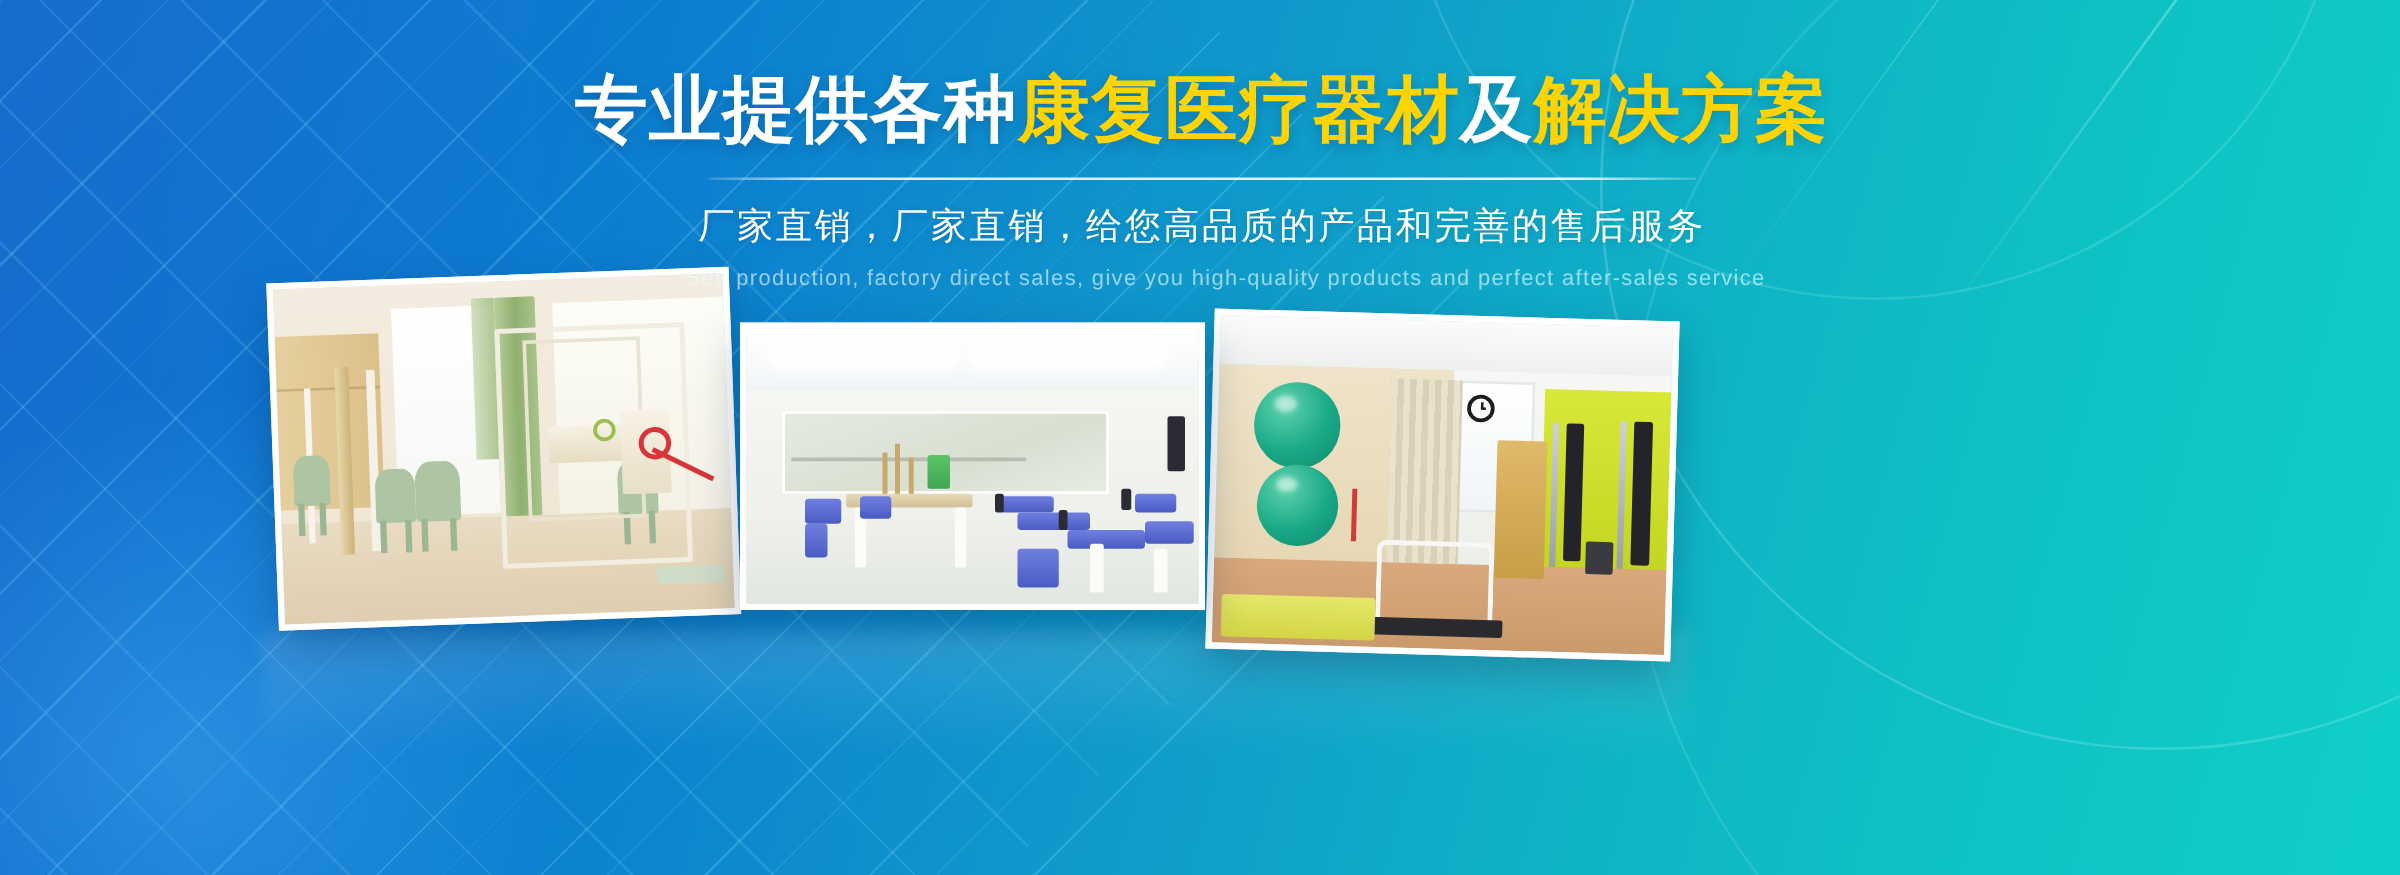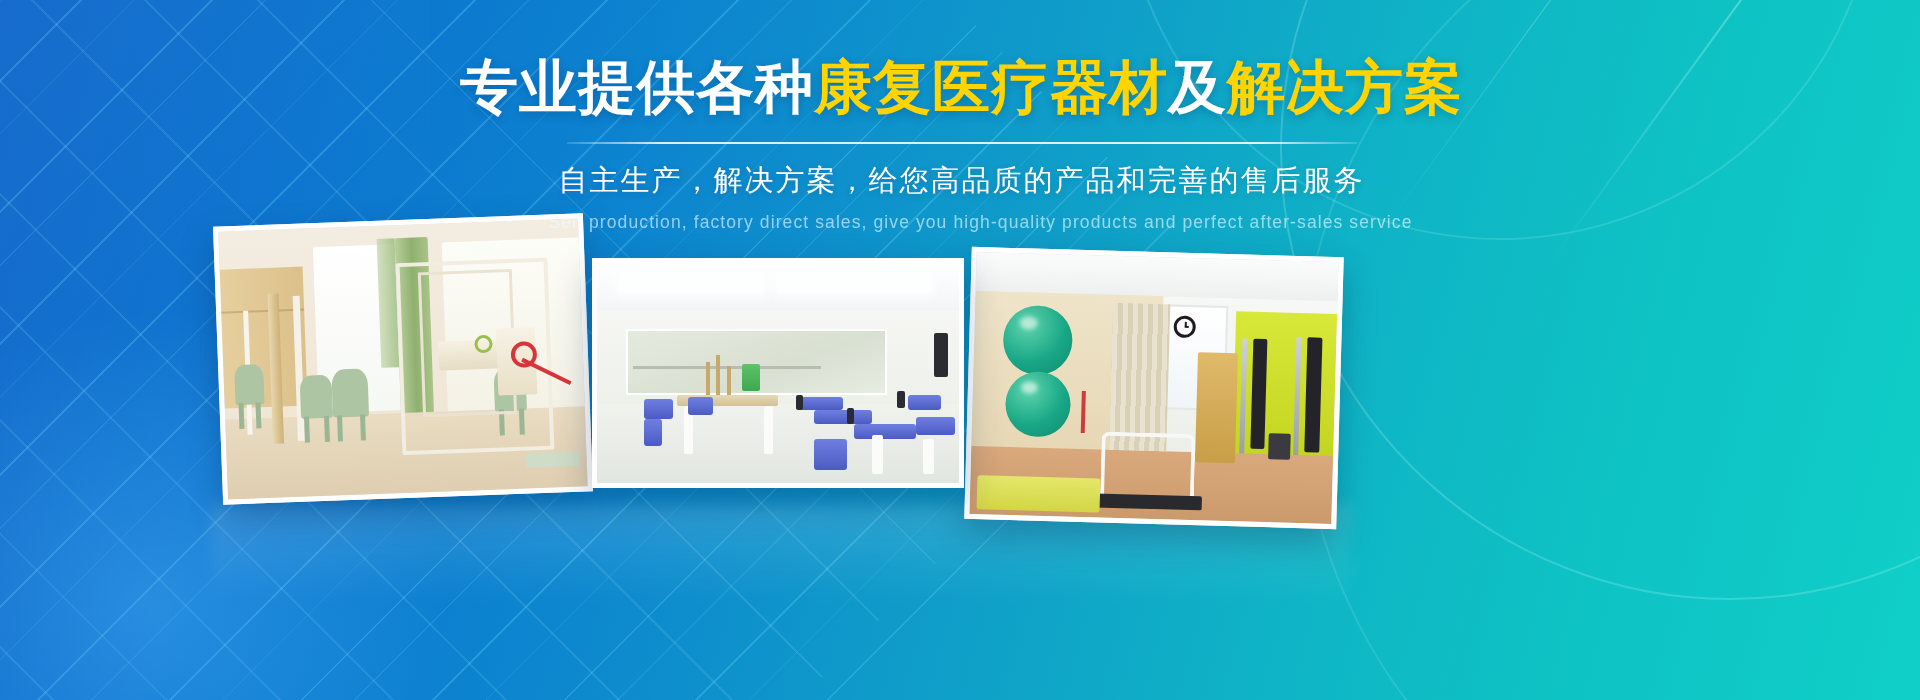--- a/index.html
+++ b/index.html
@@ -309,21 +309,21 @@
     <div class="arc a3"></div>
     <div class="thin-diag-r"></div>
     <div class="thin-diag-r2"></div>
   </div>
 
   <div class="head-block">
     <div class="headline">
       <span class="w">专业提供各种</span><span class="y">康复医疗器材</span><span class="w">及</span><span class="y">解决方案</span>
     </div>
     <div class="divider"></div>
-    <div class="sub-cn">自主生产，解决方案，给您高品质的产品和完善的售后服务</div>
+    <div class="sub-cn">厂家直销，厂家直销，给您高品质的产品和完善的售后服务</div>
     <div class="sub-en">Self production, factory direct sales, give you high-quality products and perfect after-sales service</div>
   </div>
 
   <div class="photos">
     <div class="reflection"></div>
 
     <div class="photo p1">
       <div class="inner scene">
         <div class="s1-wall"></div>
         <div class="s1-win1"></div>

